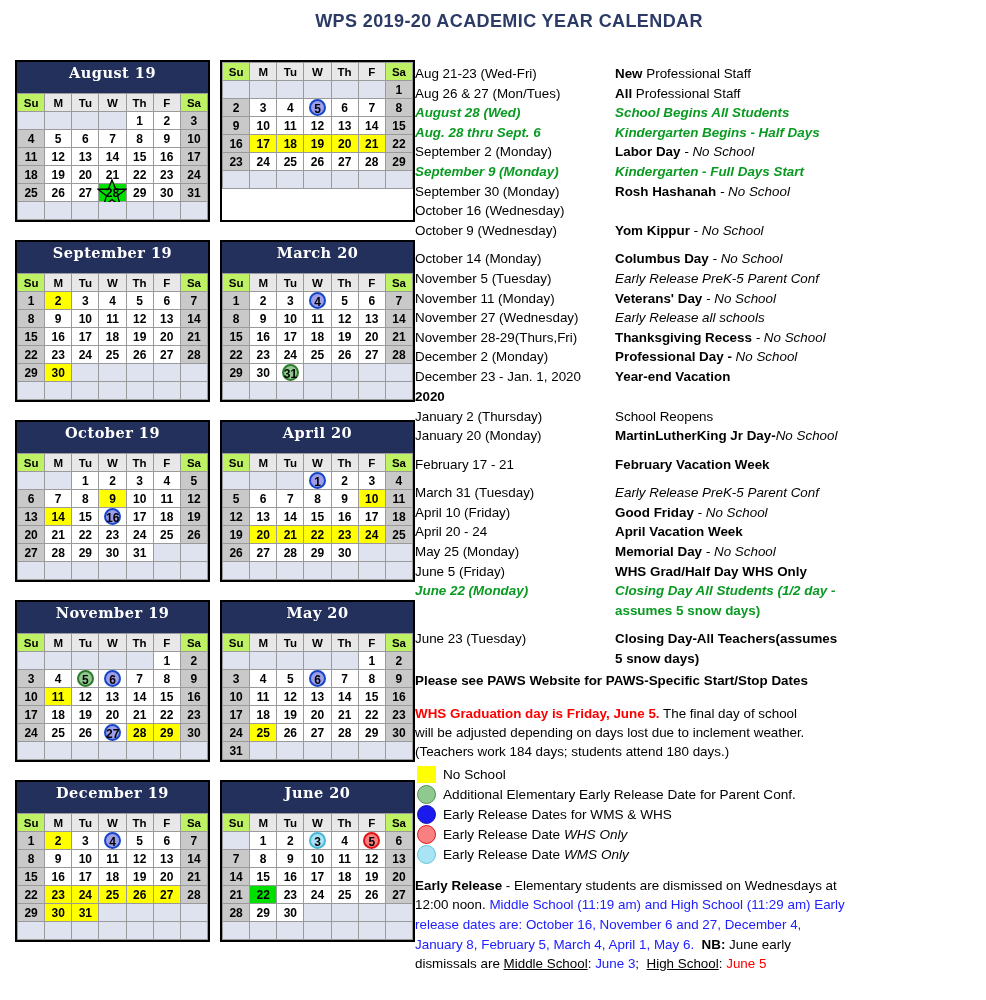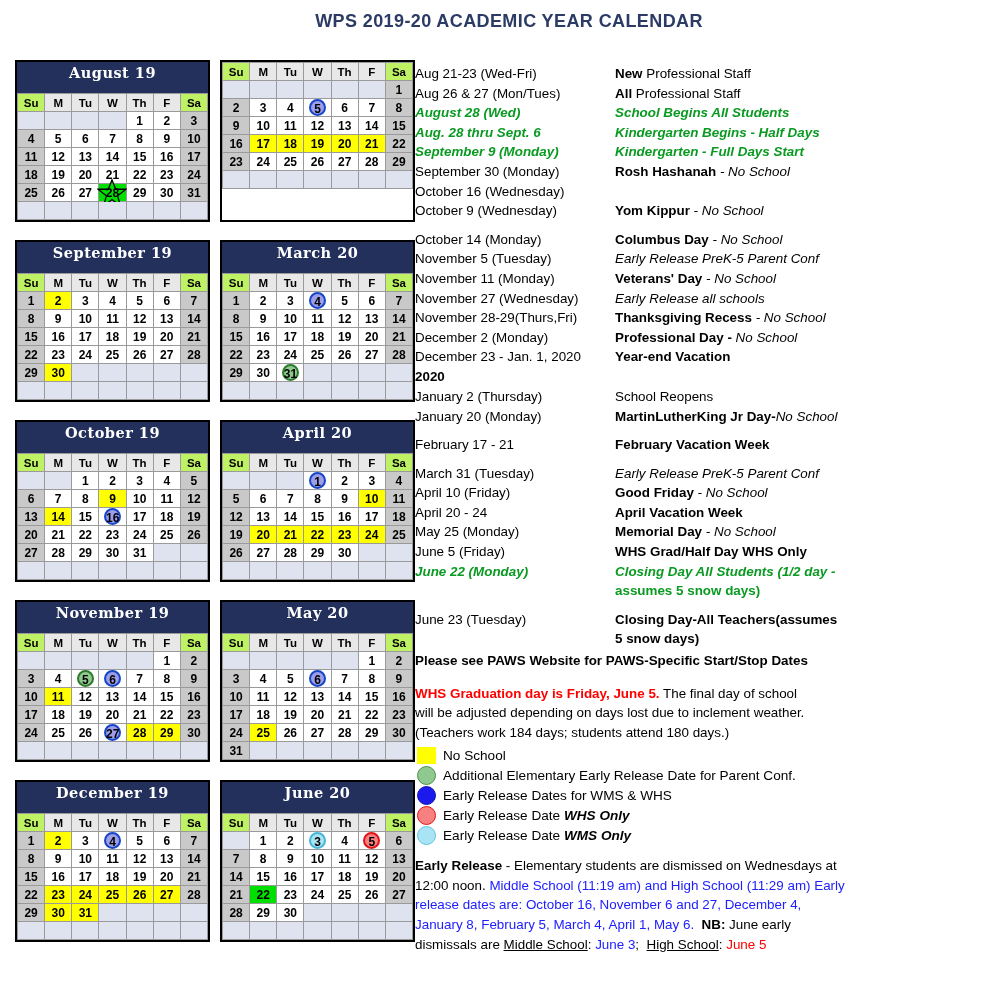--- a/index.html
+++ b/index.html
@@ -90,21 +90,21 @@
   .star-cell span.num{position:relative;z-index:2;}
 
   
   .ev{display:flex;font-size:13.4px;line-height:19.6px;}
   .ev .d{width:200px;flex:none;white-space:nowrap;}
   .ev .t{flex:1;}
   .ev.gap{margin-top:9px;}
   .ev.green .d,.ev.green .t{color:#0a9a22;font-weight:bold;font-style:italic;}
   .b{font-weight:bold;}
   .i{font-style:italic;}
-  .bi{font-weight:bold;font-style:italic;}
+  .bi{font-weight:normal;font-style:italic;}
   .yearsep{
     font-size:13.4px;line-height:20px;font-weight:bold;
     width:200px;text-align:left;
   }
   .cont{margin-left:200px;font-weight:bold;font-size:13.4px;line-height:19.6px;}
   .cont.green{color:#0a9a22;}
   .paws{font-weight:bold;font-size:13.4px;line-height:20px;margin-top:2px;}
 
   .note{font-size:13.4px;line-height:19.4px;margin-top:13px;}
   .note .red{color:#ff0000;font-weight:bold;}
@@ -877,20 +877,24 @@
           <div class="t"><span class="b">All</span><span> Professional Staff</span></div>
         </div>
         <div class="ev green">
           <div class="d">August 28 (Wed)</div>
           <div class="t">School Begins All Students</div>
         </div>
         <div class="ev green">
           <div class="d">Aug. 28 thru Sept. 6</div>
           <div class="t">Kindergarten Begins - Half Days</div>
         </div>
+        <div class="ev">
+          <div class="d">September 2 (Monday)</div>
+          <div class="t"><span class="b">Labor Day</span><span class="i"> - No School</span></div>
+        </div>
         <div class="ev green">
           <div class="d">September 9 (Monday)</div>
           <div class="t">Kindergarten - Full Days Start</div>
         </div>
         <div class="ev">
           <div class="d">September 30 (Monday)</div>
           <div class="t"><span class="b">Rosh Hashanah</span><span class="i"> - No School</span></div>
         </div>
         <div class="ev">
           <div class="d">October 16 (Wednesday)</div>

